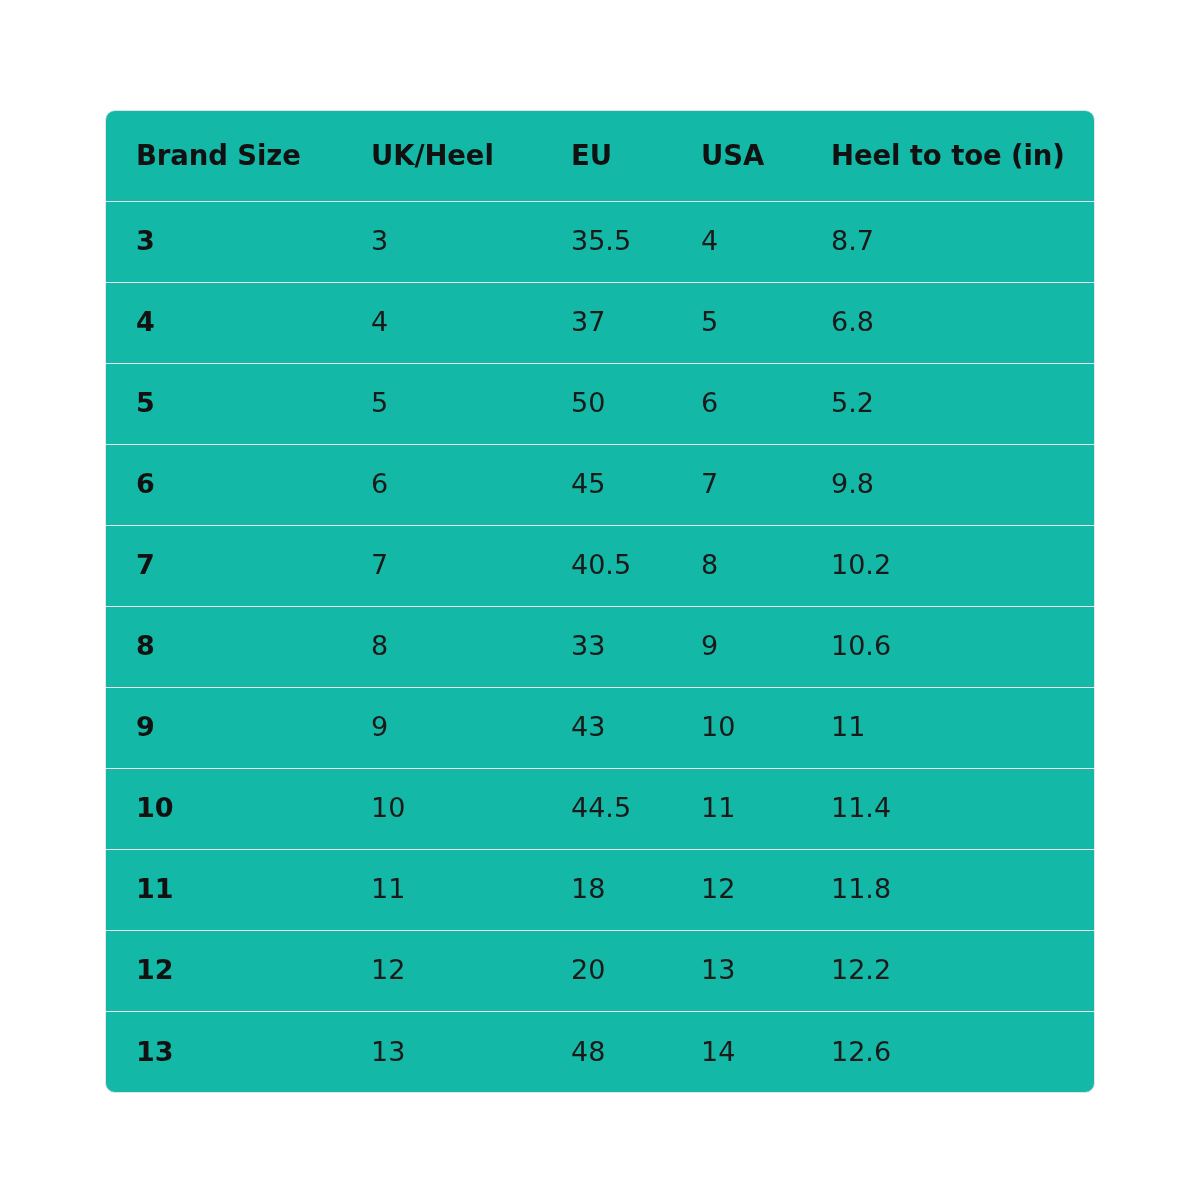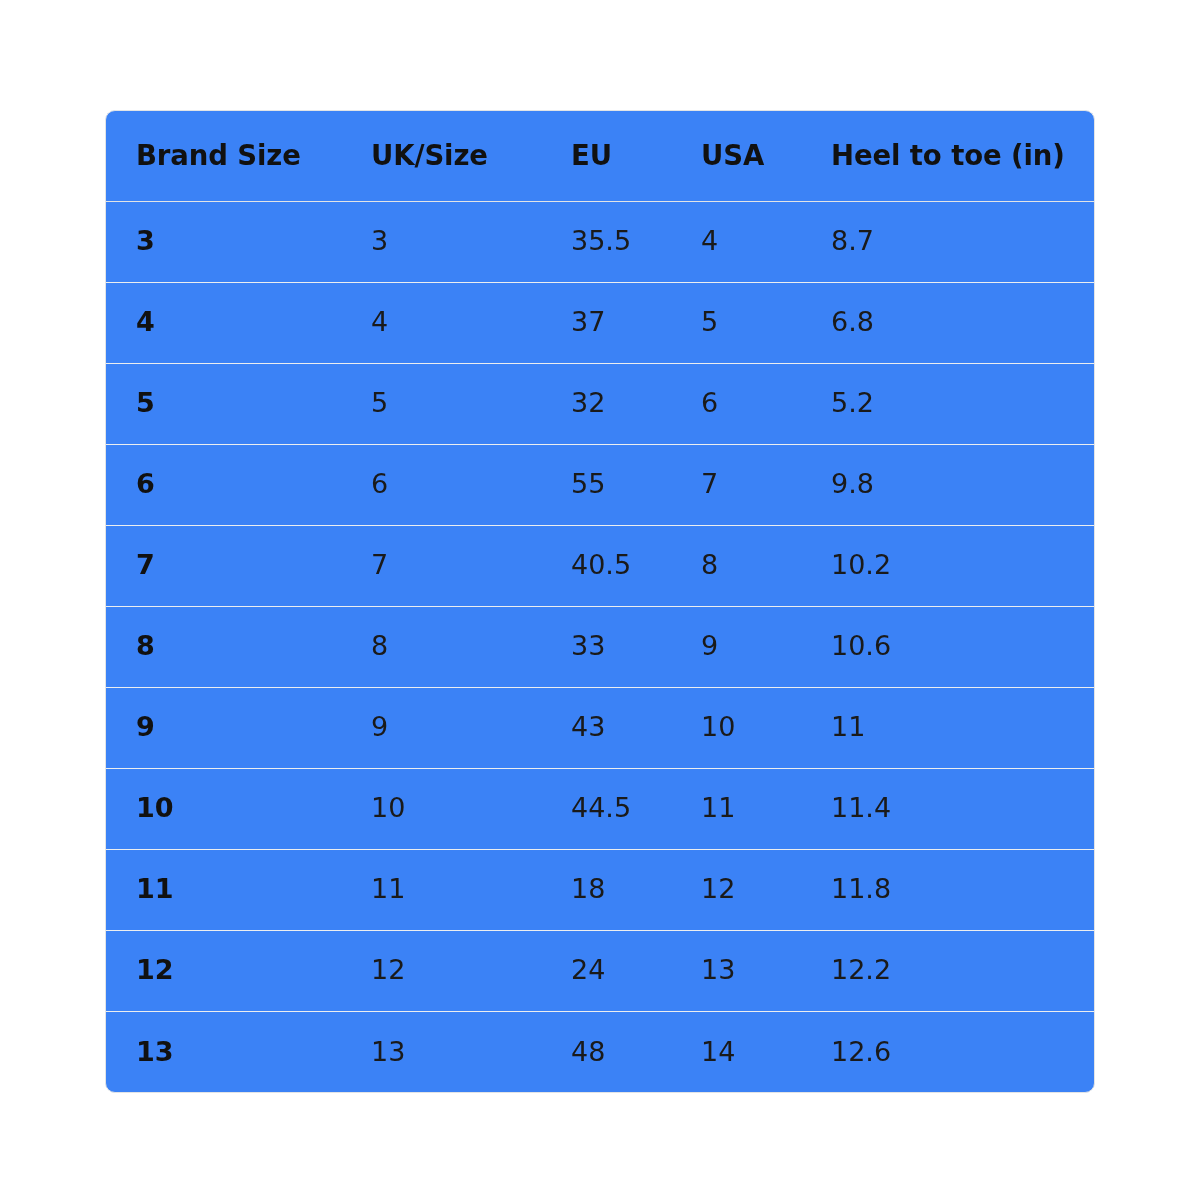--- a/index.html
+++ b/index.html
@@ -21,21 +21,21 @@
     box-sizing: border-box;
   }
   .table-card {
     position: absolute;
     left: 105px;
     top: 110px;
     width: 990px;
     border: 1px solid #e2e4e6;
     border-radius: 10px;
     box-sizing: border-box;
-    background: #3b82f6;
+    background: #14b8a6;
     overflow: hidden;
   }
   table.size-table {
     width: 100%;
     border-collapse: collapse;
     table-layout: fixed;
   }
   table.size-table col.c0 { width: 235px; }
   table.size-table col.c1 { width: 200px; }
   table.size-table col.c2 { width: 130px; }
@@ -82,21 +82,21 @@
       <colgroup>
         <col class="c0">
           <col class="c1">
           <col class="c2">
           <col class="c3">
           <col class="c4">
       </colgroup>
       <thead>
         <tr>
           <th>Brand Size</th>
-          <th>UK/Size</th>
+          <th>UK/Heel</th>
           <th>EU</th>
           <th>USA</th>
           <th>Heel to toe (in)</th>
         </tr>
       </thead>
       <tbody>
         <tr>
           <td class="brand">3</td>
           <td>3</td>
           <td>35.5</td>
@@ -106,28 +106,28 @@
         <tr>
           <td class="brand">4</td>
           <td>4</td>
           <td>37</td>
           <td>5</td>
           <td>6.8</td>
         </tr>
         <tr>
           <td class="brand">5</td>
           <td>5</td>
-          <td>32</td>
+          <td>50</td>
           <td>6</td>
           <td>5.2</td>
         </tr>
         <tr>
           <td class="brand">6</td>
           <td>6</td>
-          <td>55</td>
+          <td>45</td>
           <td>7</td>
           <td>9.8</td>
         </tr>
         <tr>
           <td class="brand">7</td>
           <td>7</td>
           <td>40.5</td>
           <td>8</td>
           <td>10.2</td>
         </tr>
@@ -155,21 +155,21 @@
         <tr>
           <td class="brand">11</td>
           <td>11</td>
           <td>18</td>
           <td>12</td>
           <td>11.8</td>
         </tr>
         <tr>
           <td class="brand">12</td>
           <td>12</td>
-          <td>24</td>
+          <td>20</td>
           <td>13</td>
           <td>12.2</td>
         </tr>
         <tr>
           <td class="brand">13</td>
           <td>13</td>
           <td>48</td>
           <td>14</td>
           <td>12.6</td>
         </tr>

